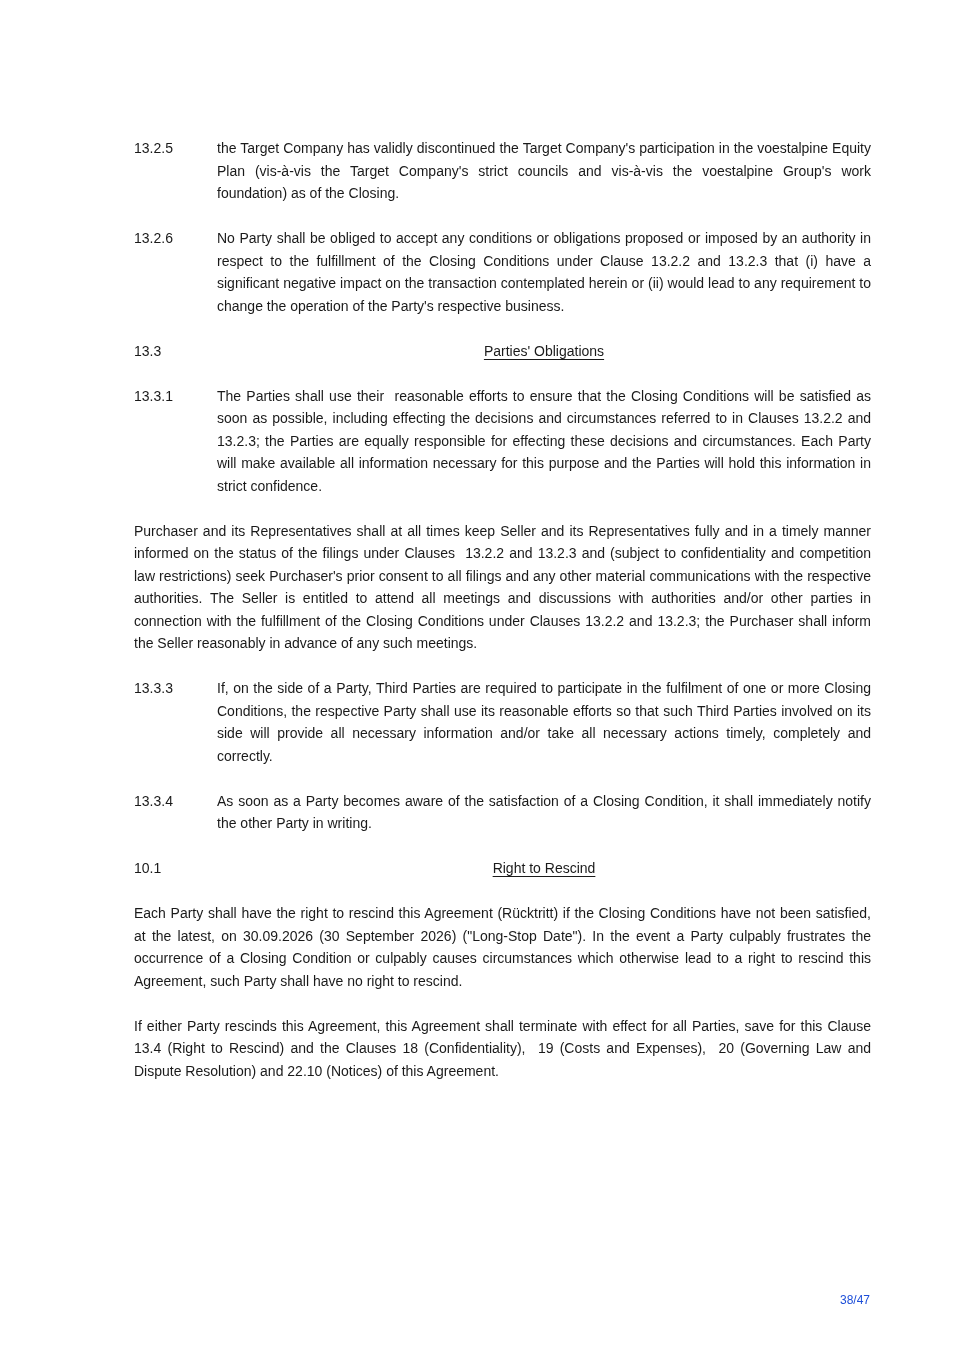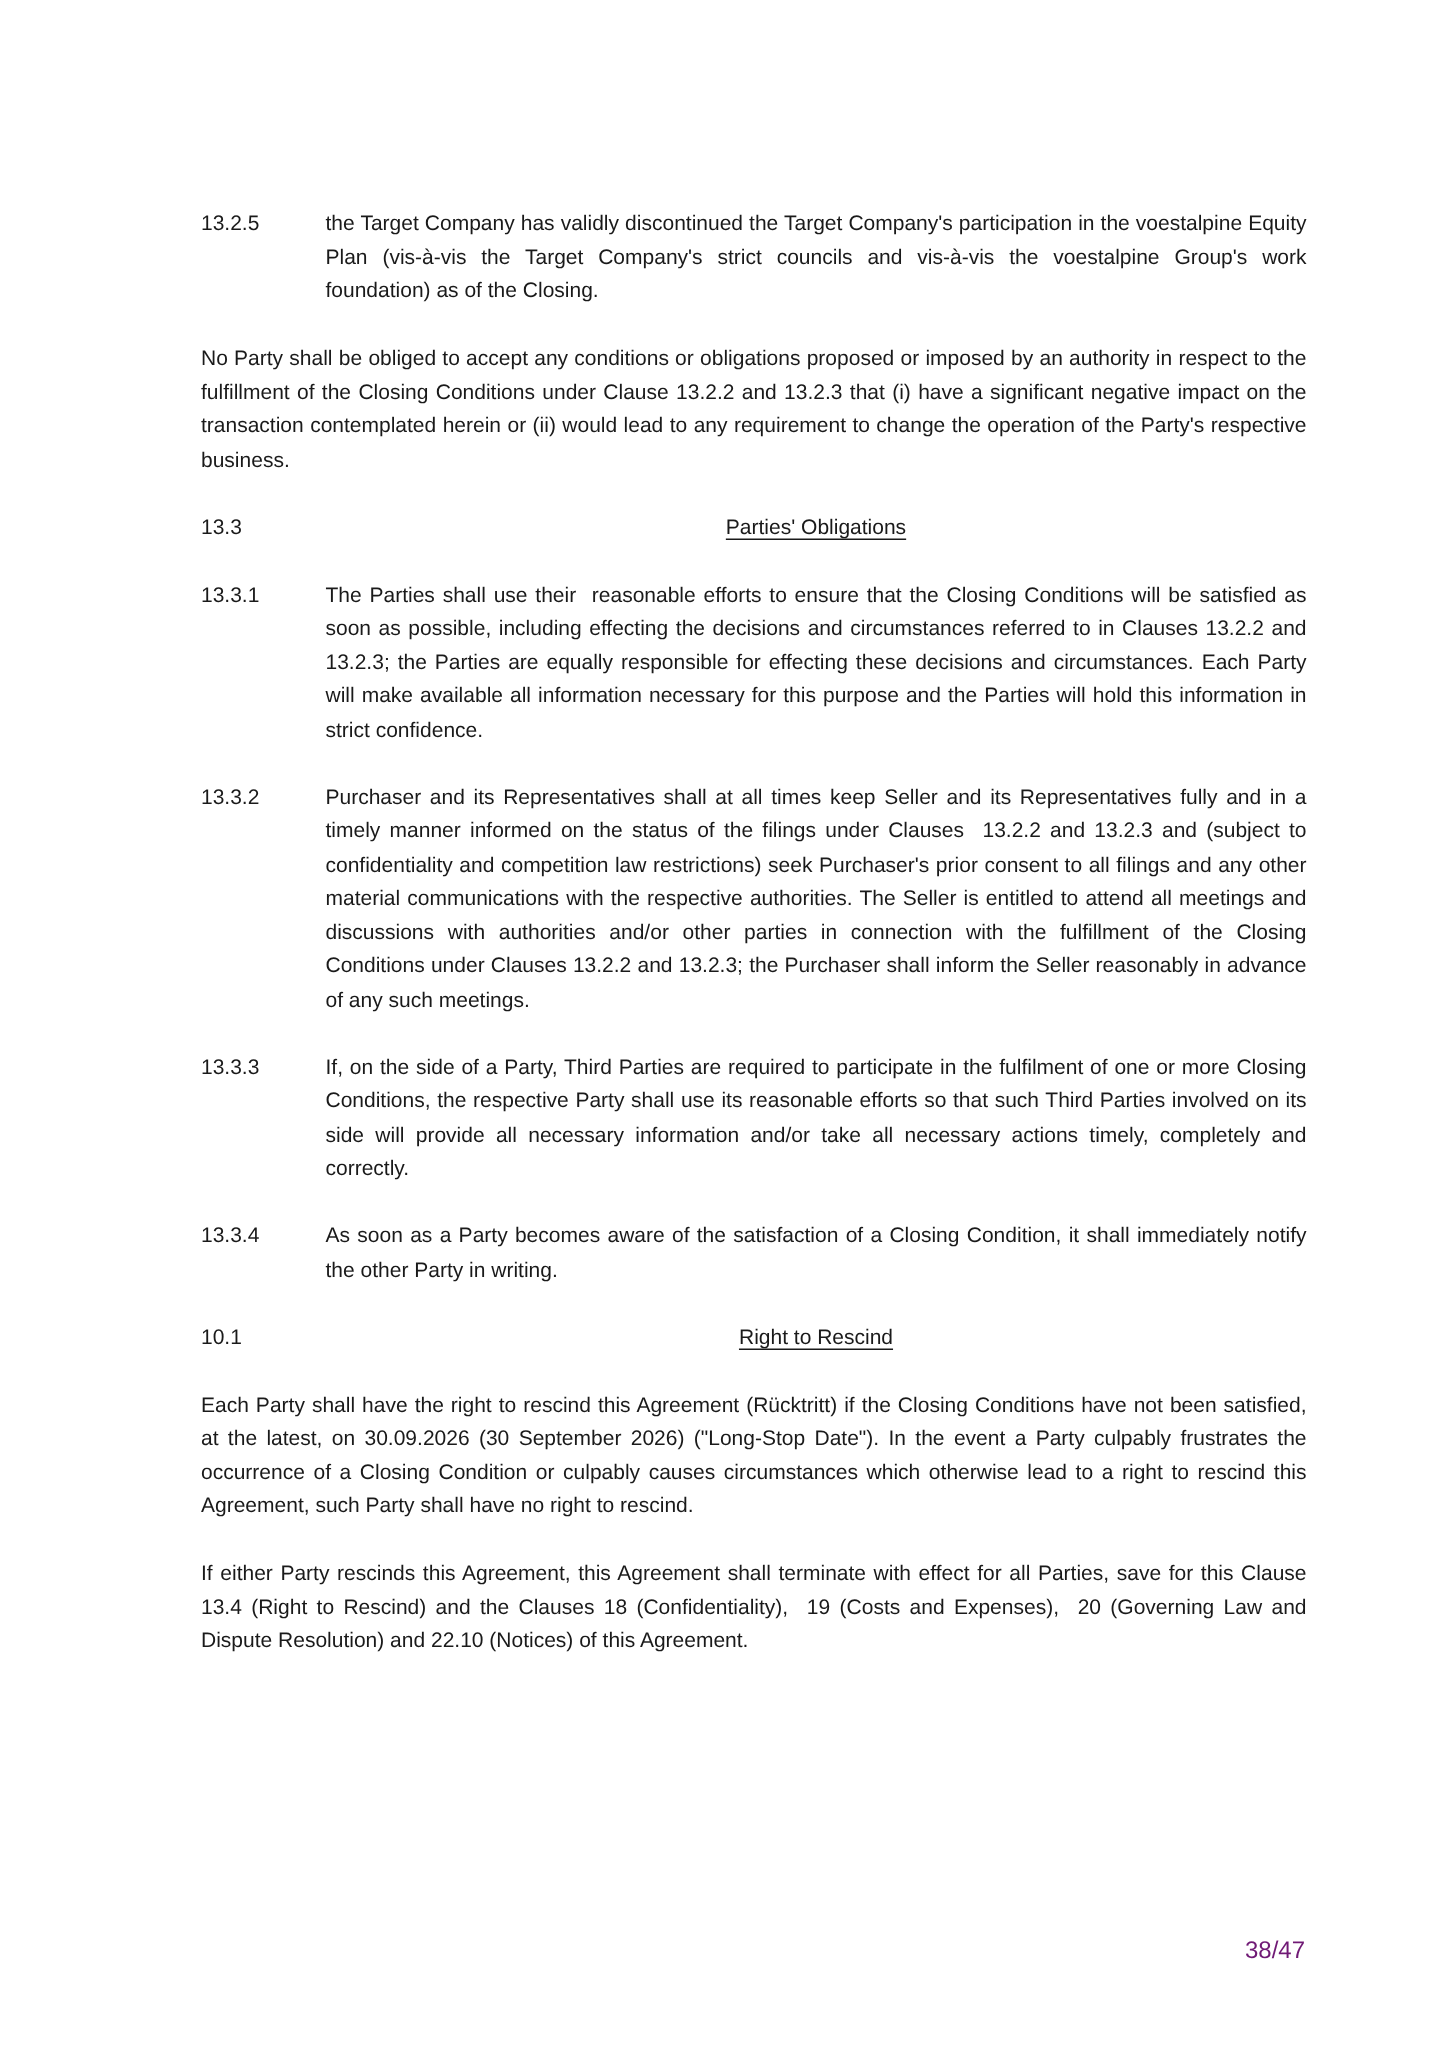--- a/index.html
+++ b/index.html
@@ -41,52 +41,52 @@
   }
   .row.heading .text {
     text-align: center;
     text-decoration: underline;
     text-underline-offset: 3px;
   }
   .page-number {
     position: absolute;
     top: 1293px;
     right: 115px;
-    font-size: 16px;
+    font-size: 12px;
     line-height: 15px;
-    color: #701a75;
+    color: #1d4ed8;
   }
 </style>
 </head>
 <body>
 
 <div class="page">
   <div class="content">
 
     <div class="row">
       <div class="num">13.2.5</div>
       <div class="text">the Target Company has validly discontinued the Target Company's participation in the voestalpine Equity Plan (vis-à-vis the Target Company's strict councils and vis-à-vis the voestalpine Group's work foundation) as of the Closing.</div>
     </div>
 
     <div class="row">
+      <div class="num">13.2.6</div>
       <div class="text">No Party shall be obliged to accept any conditions or obligations proposed or imposed by an authority in respect to the fulfillment of the Closing Conditions under Clause 13.2.2 and 13.2.3 that (i) have a significant negative impact on the transaction contemplated herein or (ii) would lead to any requirement to change the operation of the Party's respective business.</div>
     </div>
 
     <div class="row heading">
       <div class="num">13.3</div>
       <div class="text">Parties' Obligations</div>
     </div>
 
     <div class="row">
       <div class="num">13.3.1</div>
       <div class="text">The Parties shall use their  reasonable efforts to ensure that the Closing Conditions will be satisfied as soon as possible, including effecting the decisions and circumstances referred to in Clauses 13.2.2 and 13.2.3; the Parties are equally responsible for effecting these decisions and circumstances. Each Party will make available all information necessary for this purpose and the Parties will hold this information in strict confidence.</div>
     </div>
 
     <div class="row">
-      <div class="num">13.3.2</div>
       <div class="text">Purchaser and its Representatives shall at all times keep Seller and its Representatives fully and in a timely manner informed on the status of the filings under Clauses  13.2.2 and 13.2.3 and (subject to confidentiality and competition law restrictions) seek Purchaser's prior consent to all filings and any other material communications with the respective authorities. The Seller is entitled to attend all meetings and discussions with authorities and/or other parties in connection with the fulfillment of the Closing Conditions under Clauses 13.2.2 and 13.2.3; the Purchaser shall inform the Seller reasonably in advance of any such meetings.</div>
     </div>
 
     <div class="row">
       <div class="num">13.3.3</div>
       <div class="text">If, on the side of a Party, Third Parties are required to participate in the fulfilment of one or more Closing Conditions, the respective Party shall use its reasonable efforts so that such Third Parties involved on its side will provide all necessary information and/or take all necessary actions timely, completely and correctly.</div>
     </div>
 
     <div class="row">
       <div class="num">13.3.4</div>

